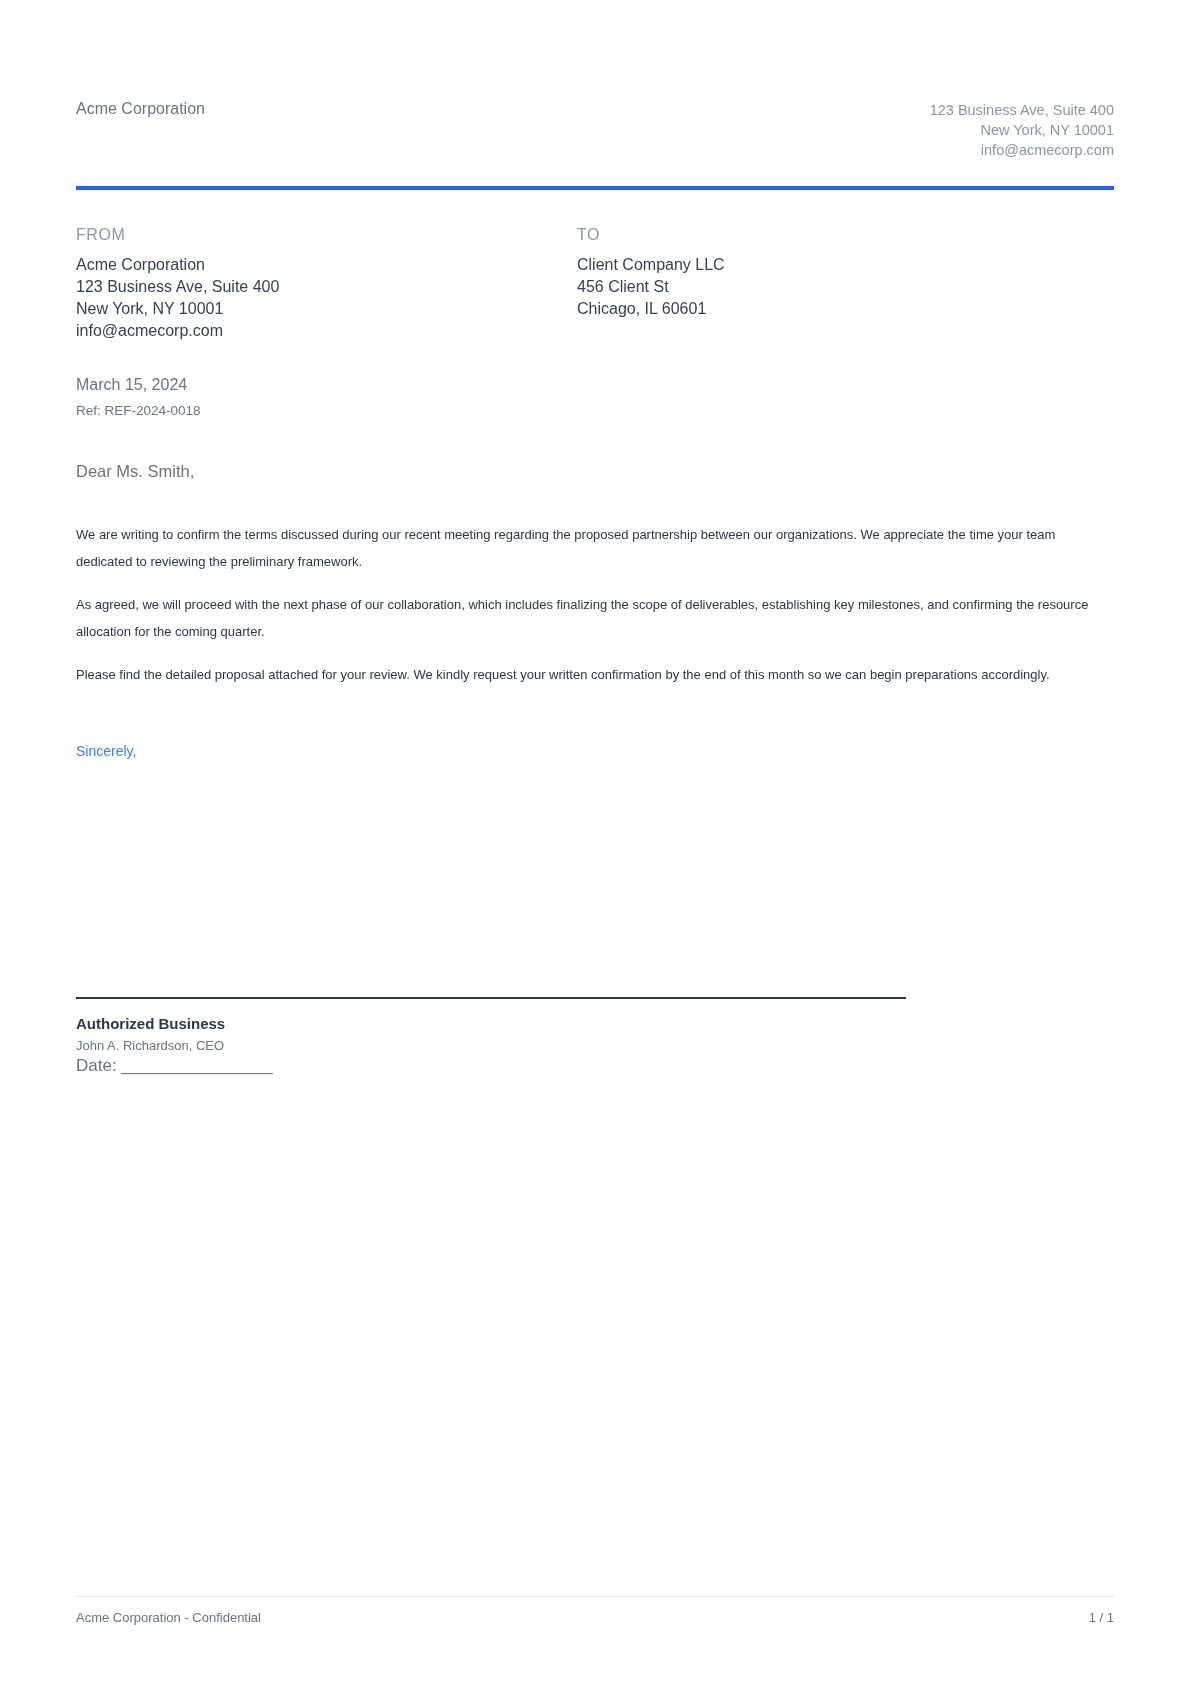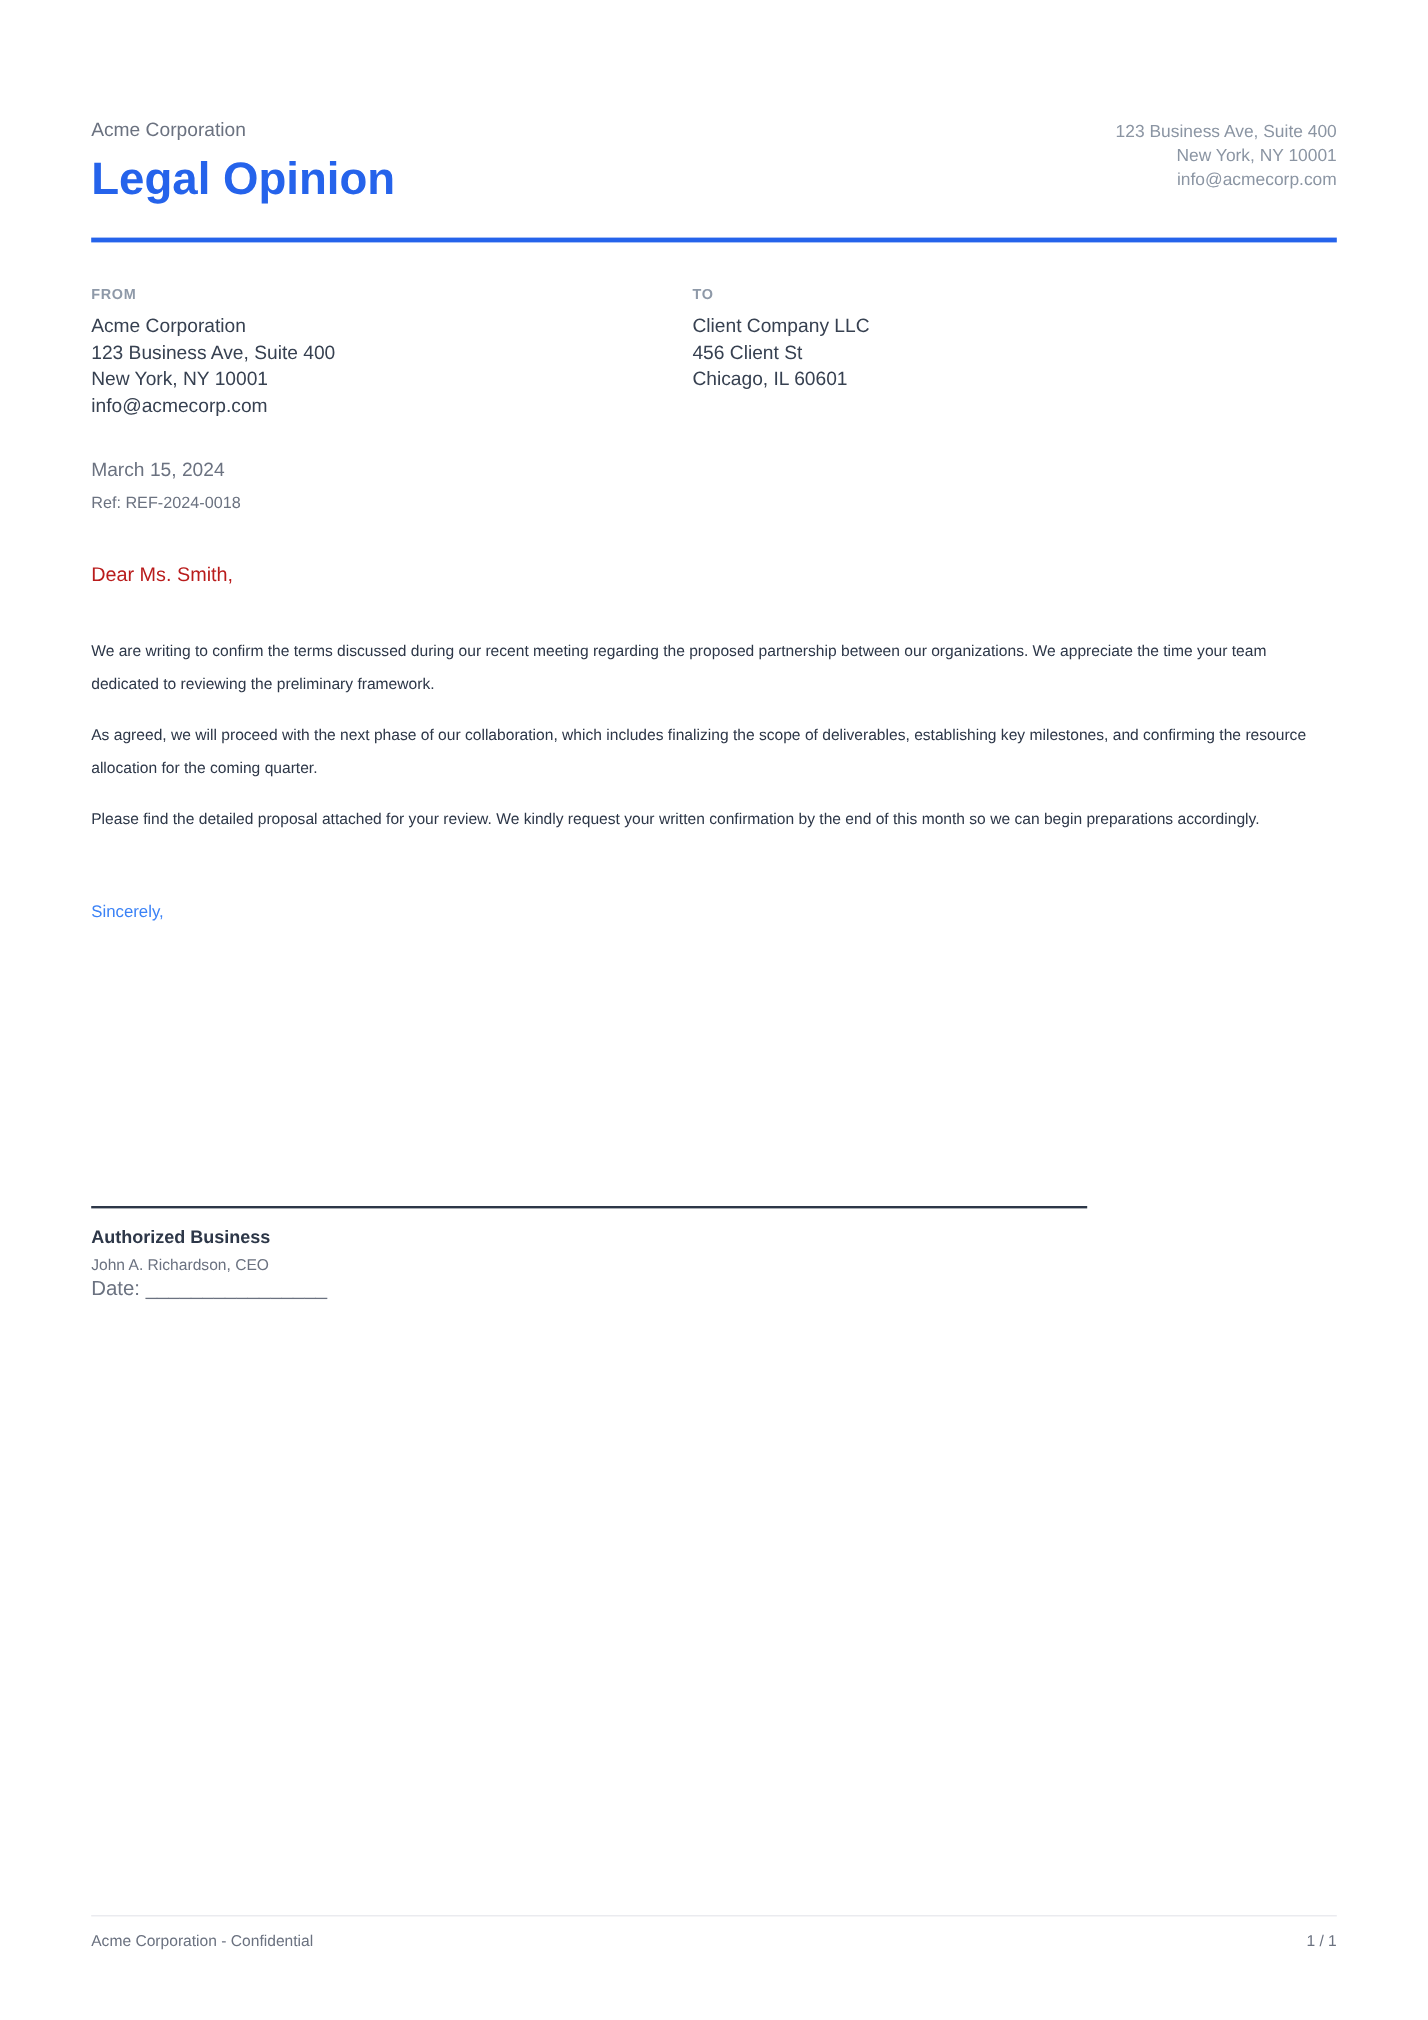--- a/index.html
+++ b/index.html
@@ -50,22 +50,22 @@
     border: none;
   }
 
   
   .parties {
     margin-top: 36px;
     display: grid;
     grid-template-columns: 501px 1fr;
   }
   .party-label {
-    font-size: 12px;
-    font-weight: 700;
+    font-size: 16px;
+    font-weight: 400;
     letter-spacing: 0.6px;
     color: #8e99a8;
     margin-bottom: 10px;
   }
   .party-line {
     font-size: 16px;
     line-height: 22px;
     color: #374151;
   }
 
@@ -80,21 +80,21 @@
   .meta-ref {
     font-size: 13.5px;
     line-height: 19px;
     color: #6b7280;
   }
 
   
   .salutation {
     margin-top: 42px;
     font-size: 16.5px;
-    color: #b91c1c;
+    color: #737373;
   }
   .body-paragraphs { margin-top: 40px; }
   .body-paragraphs p {
     font-size: 13px;
     line-height: 27px;
     color: #2d3748;
     margin-bottom: 16px;
     max-width: 1038px;
   }
   .closing {
@@ -144,21 +144,20 @@
   }
 </style>
 </head>
 <body>
 
 <div class="page">
 
   <div class="header">
     <div class="header-left">
       <div class="company-name">Acme Corporation</div>
-      <h1 class="doc-title">Legal Opinion</h1>
     </div>
     <div class="header-address">
       <div>123 Business Ave, Suite 400</div>
       <div>New York, NY 10001</div>
       <div>info@acmecorp.com</div>
     </div>
   </div>
 
   <div class="accent-rule"></div>
 

